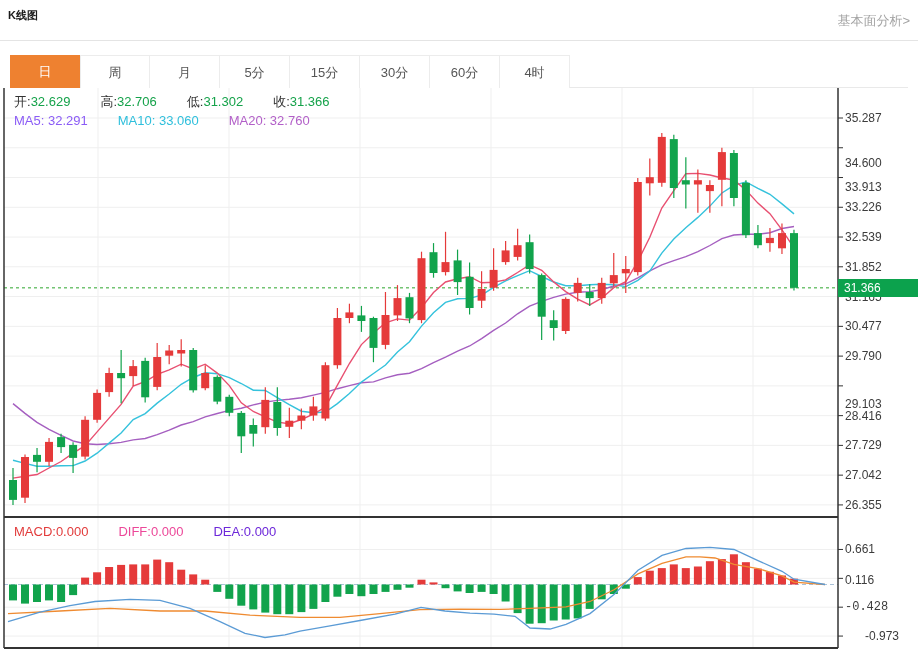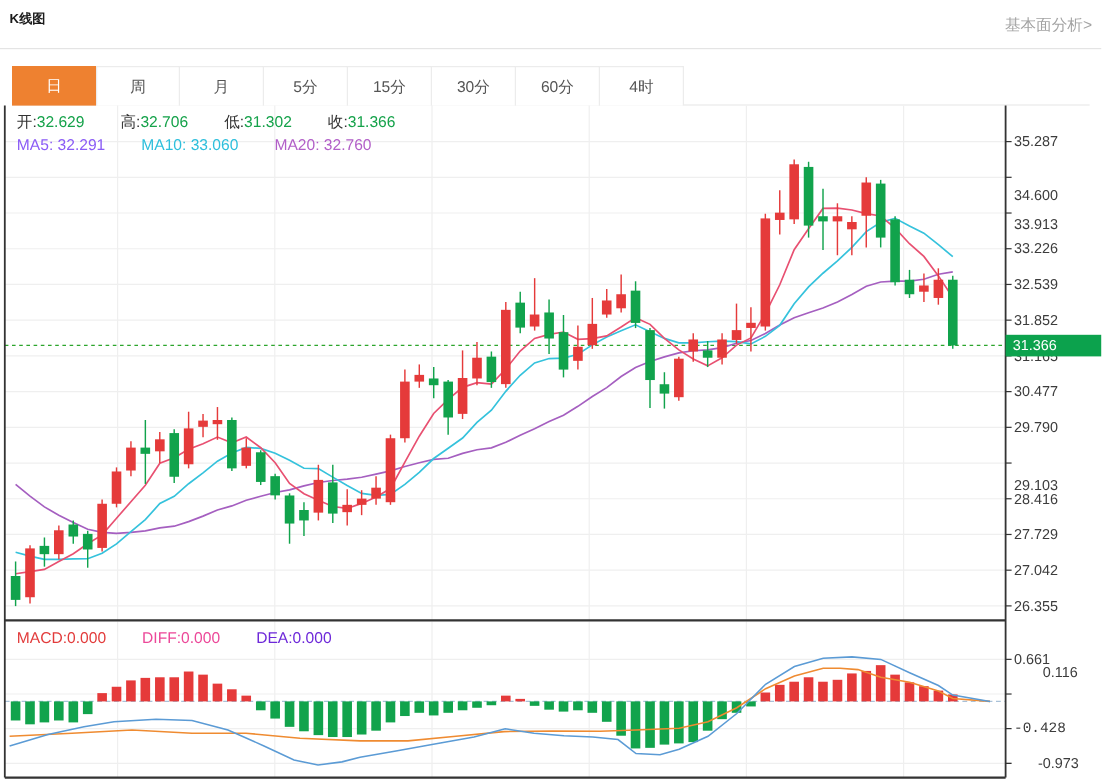--- a/index.html
+++ b/index.html
@@ -335,18 +335,18 @@
       <div class="tick-label" style="top: 259.794px;">31.852</div>
       <div class="tick-label" style="top: 289.553px;">31.165</div>
       <div class="tick-label" style="top: 319.355px;">30.477</div>
       <div class="tick-label" style="top: 349.114px;">29.790</div>
       <div class="tick-label" style="top: 361px; margin-top: 36px;">29.103</div>
       <div class="tick-label" style="top: 408.631px;">28.416</div>
       <div class="tick-label" style="top: 438.39px;">27.729</div>
       <div class="tick-label" style="top: 468.149px;">27.042</div>
       <div class="tick-label" style="top: 497.907px;">26.355</div>
       <div class="tick-label" style="top: 542.467px;">0.661</div>
-      <div class="tick-label" style="top: 553px; margin-left: 24px;">0.116</div>
+      <div class="tick-label" style="top: 573px;">0.116</div>
       <div class="tick-label" style="top: 600.184px; font-family: Liberation Mono, monospace;">-0.428</div>
       <div class="tick-label" style="top: 629.069px; margin-left: 20px;">-0.973</div>
     </div>
   <div class="price-badge" id="price-badge" style="top: 278.846px; background: rgb(12, 162, 77);">31.366</div>
 </div>
 
 </body></html>

